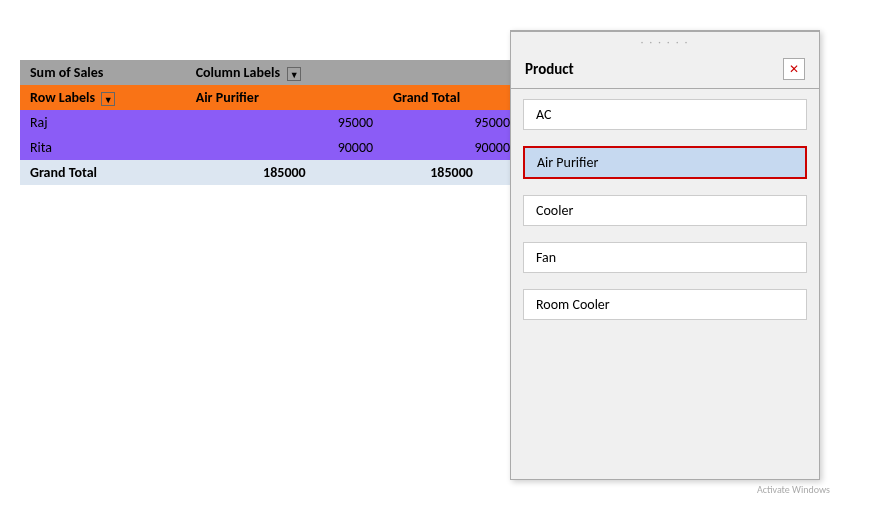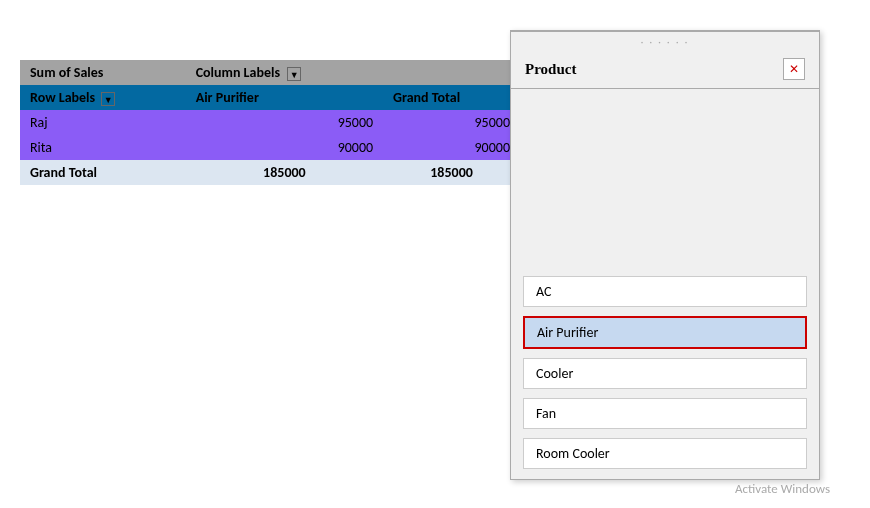--- a/index.html
+++ b/index.html
@@ -31,21 +31,21 @@
       padding: 4px 10px;
       font-size: 14px;
     }
 
     .header-row td {
       background: #a3a3a3;
       font-weight: bold;
     }
 
     .subheader-row td {
-      background: #0369a1;
+      background: #f97316;
       font-weight: bold;
     }
 
     .data-row td {
       background: #8b5cf6;
     }
 
     .data-row td:not(:first-child) {
       text-align: right;
       margin-top: 8px;
@@ -105,21 +105,20 @@
       align-items: center;
       justify-content: space-between;
       padding: 10px 14px 8px 14px;
       border-bottom: 1px solid #aaa;
       background: #f0f0f0;
     }
 
     .dropdown-title {
       font-weight: bold;
       font-size: 15px;
-      font-family: Liberation Serif, serif;
     }
 
     .dropdown-close-btn {
       width: 22px;
       height: 22px;
       background: #fff;
       border: 1px solid #aaa;
       cursor: pointer;
       display: flex;
       align-items: center;
@@ -133,43 +132,42 @@
       content: '✕';
       color: #c00;
       font-size: 12px;
     }
 
     .dropdown-items {
       padding: 10px 12px;
       flex: 1;
       display: flex;
       flex-direction: column;
-      gap: 9px;
-      justify-content: flex-end;
+      gap: 16px;
     }
 
     .dropdown-item {
       background: #fff;
       border: 1px solid #ccc;
       padding: 6px 12px;
       font-size: 14px;
       cursor: pointer;
     }
 
     .dropdown-item.selected {
       background: #c6d9f0;
       border: 2px solid #c00;
     }
 
     .activate-watermark {
       position: absolute;
       bottom: 12px;
       right: 40px;
       color: #aaa;
-      font-size: 13px;
+      font-size: 10px;
     }
 
     
     .drag-dots {
       text-align: center;
       color: #aaa;
       font-size: 10px;
       letter-spacing: 2px;
       padding: 3px 0 0 0;
     }

